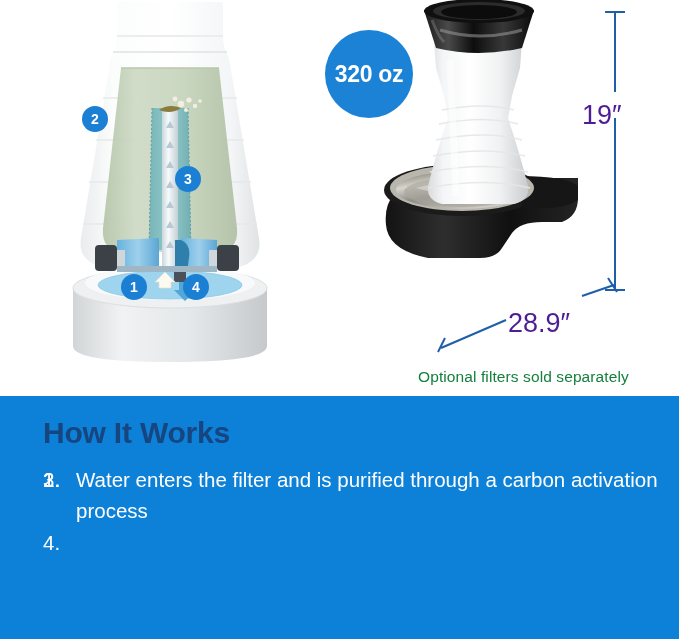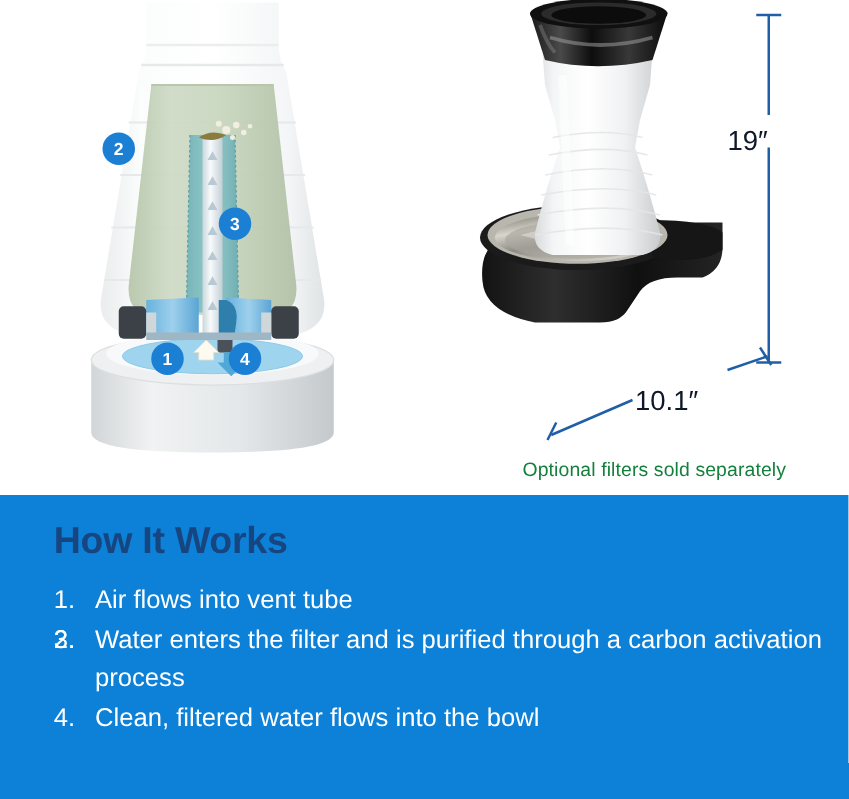--- a/index.html
+++ b/index.html
@@ -78,22 +78,22 @@
 
   
   #dims {
     position: absolute;
     left: 0; top: 0;
     width: 679px; height: 396px;
     pointer-events: none;
   }
   .dim-label {
     position: absolute;
-    color: #0f172a;
-    font-size: 22px;
+    color: #4c1d95;
+    font-size: 27px;
     font-family: "Liberation Sans", sans-serif;
     white-space: nowrap;
   }
   #dim-height-label { left: 582px; top: 100px; }
   #dim-width-label  { left: 508px; top: 308px; }
 
   #caption {
     position: absolute;
     left: 418px; top: 368px;
     font-size: 15.5px;
@@ -265,20 +265,23 @@
           <path d="M124 282 l12 0 l0 8 l5 0 l-11 11 l-11 -11 l5 0 z" fill="#4fa8d8"></path>
         </g>
       </svg>
 
       <div class="callout" id="callout-1">1</div>
       <div class="callout" id="callout-2">2</div>
       <div class="callout" id="callout-3">3</div>
       <div class="callout" id="callout-4">4</div>
     </div>
 
+    <div id="oz-badge">
+      <span>320 oz</span>
+    </div>
 
     <div id="product-photo">
       <svg width="230" height="330" viewBox="0 0 230 330">
         <defs>
           <linearGradient id="capG" x1="0" y1="0" x2="1" y2="0">
             <stop offset="0" stop-color="#1a1a1a"></stop>
             <stop offset="0.22" stop-color="#4a4a4a"></stop>
             <stop offset="0.45" stop-color="#0d0d0d"></stop>
             <stop offset="0.72" stop-color="#383838"></stop>
             <stop offset="1" stop-color="#0a0a0a"></stop>
@@ -353,40 +356,38 @@
           <line x1="615" y1="118" x2="615" y2="290"></line>
           <line x1="605" y1="290" x2="625" y2="290"></line>
 
           <line x1="438" y1="352" x2="445" y2="338"></line>
           <line x1="441" y1="348" x2="506" y2="320"></line>
           <line x1="582" y1="296" x2="614" y2="285"></line>
           <line x1="608" y1="278" x2="617" y2="292"></line>
         </g>
       </svg>
       <div class="dim-label" id="dim-height-label">19″</div>
-      <div class="dim-label" id="dim-width-label">10.1″</div>
+      <div class="dim-label" id="dim-width-label">28.9″</div>
     </div>
 
     <div id="caption">Optional filters sold separately</div>
   </div>
 
   <div id="how-panel">
     <h2 id="how-title">How It Works</h2>
     <ol id="how-list">
       <li>
         <span class="num">1.</span>
-        <span>Air flows into vent tube</span>
       </li>
       <li>
         <span class="num">2.</span>
       </li>
       <li>
         <span class="num">3.</span>
         <span>Water enters the filter and is purified through a carbon activation process</span>
       </li>
       <li>
         <span class="num">4.</span>
-        <span>Clean, filtered water flows into the bowl</span>
       </li>
     </ol>
   </div>
 
 </div>
 
 </body></html>

